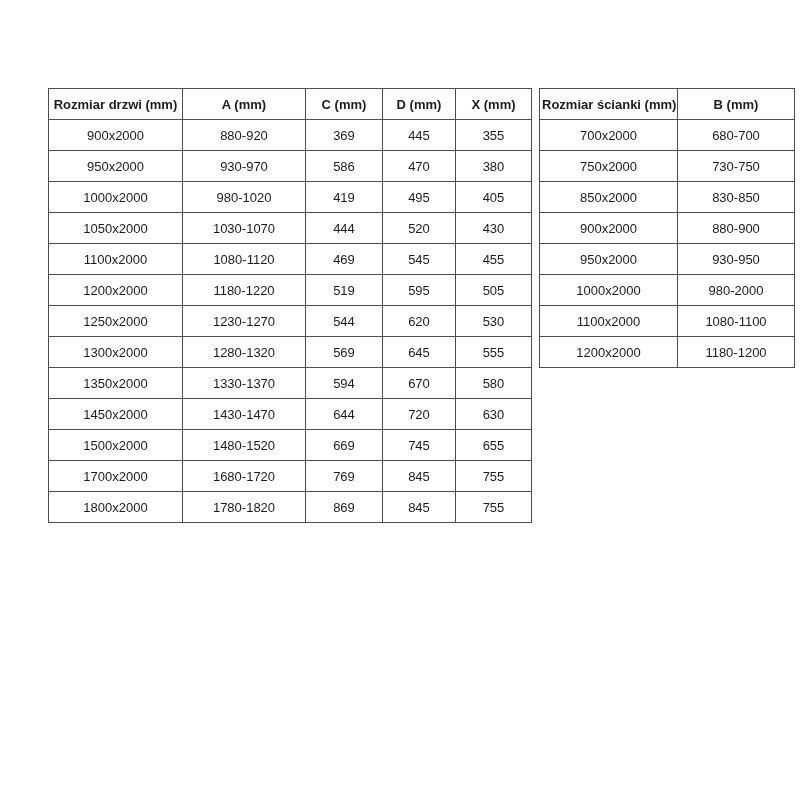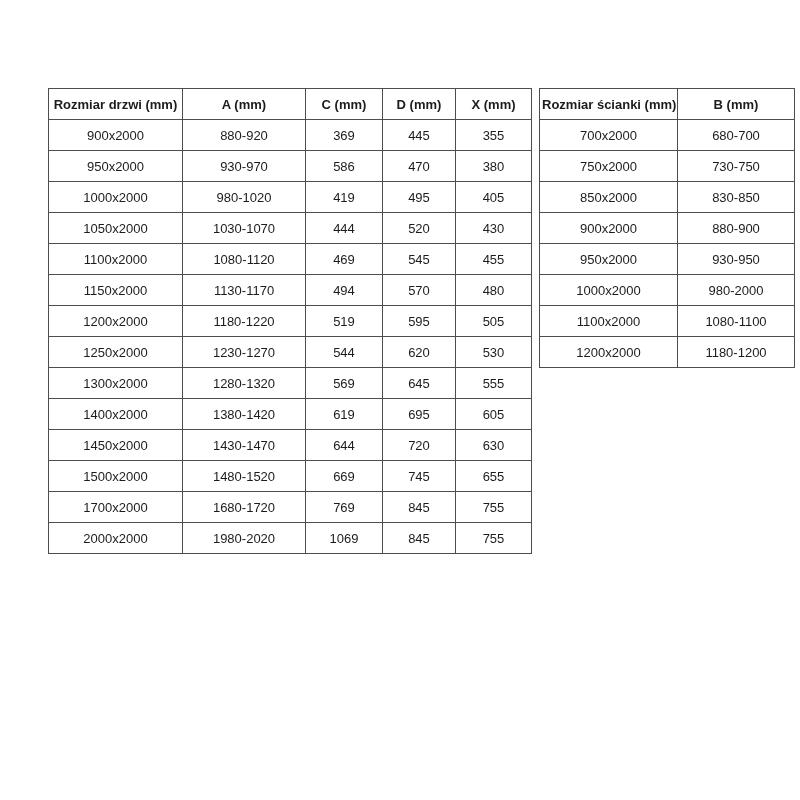--- a/index.html
+++ b/index.html
@@ -102,27 +102,20 @@
           <td>430</td>
         </tr>
         <tr>
           <td>1100x2000</td>
           <td>1080-1120</td>
           <td>469</td>
           <td>545</td>
           <td>455</td>
         </tr>
         <tr>
-          <td>1150x2000</td>
-          <td>1130-1170</td>
-          <td>494</td>
-          <td>570</td>
-          <td>480</td>
-        </tr>
-        <tr>
           <td>1200x2000</td>
           <td>1180-1220</td>
           <td>519</td>
           <td>595</td>
           <td>505</td>
         </tr>
         <tr>
           <td>1250x2000</td>
           <td>1230-1270</td>
           <td>544</td>
@@ -130,25 +123,25 @@
           <td>530</td>
         </tr>
         <tr>
           <td>1300x2000</td>
           <td>1280-1320</td>
           <td>569</td>
           <td>645</td>
           <td>555</td>
         </tr>
         <tr>
-          <td>1400x2000</td>
-          <td>1380-1420</td>
-          <td>619</td>
-          <td>695</td>
-          <td>605</td>
+          <td>1350x2000</td>
+          <td>1330-1370</td>
+          <td>594</td>
+          <td>670</td>
+          <td>580</td>
         </tr>
         <tr>
           <td>1450x2000</td>
           <td>1430-1470</td>
           <td>644</td>
           <td>720</td>
           <td>630</td>
         </tr>
         <tr>
           <td>1500x2000</td>
@@ -158,23 +151,23 @@
           <td>655</td>
         </tr>
         <tr>
           <td>1700x2000</td>
           <td>1680-1720</td>
           <td>769</td>
           <td>845</td>
           <td>755</td>
         </tr>
         <tr>
-          <td>2000x2000</td>
-          <td>1980-2020</td>
-          <td>1069</td>
+          <td>1800x2000</td>
+          <td>1780-1820</td>
+          <td>869</td>
           <td>845</td>
           <td>755</td>
         </tr>
       </tbody>
     </table>
 
   <table class="spec wall-table">
     <colgroup>
       <col style="width:138px">
       <col style="width:117px">

